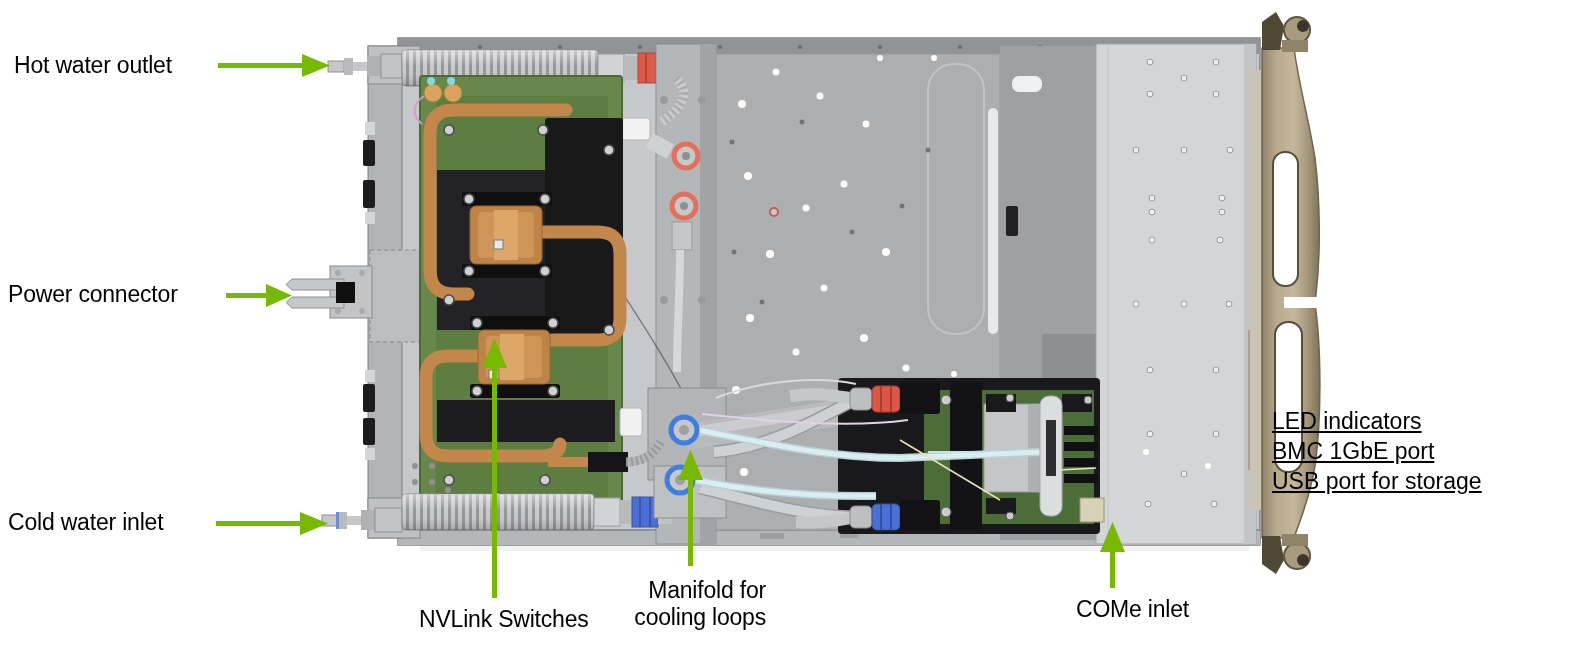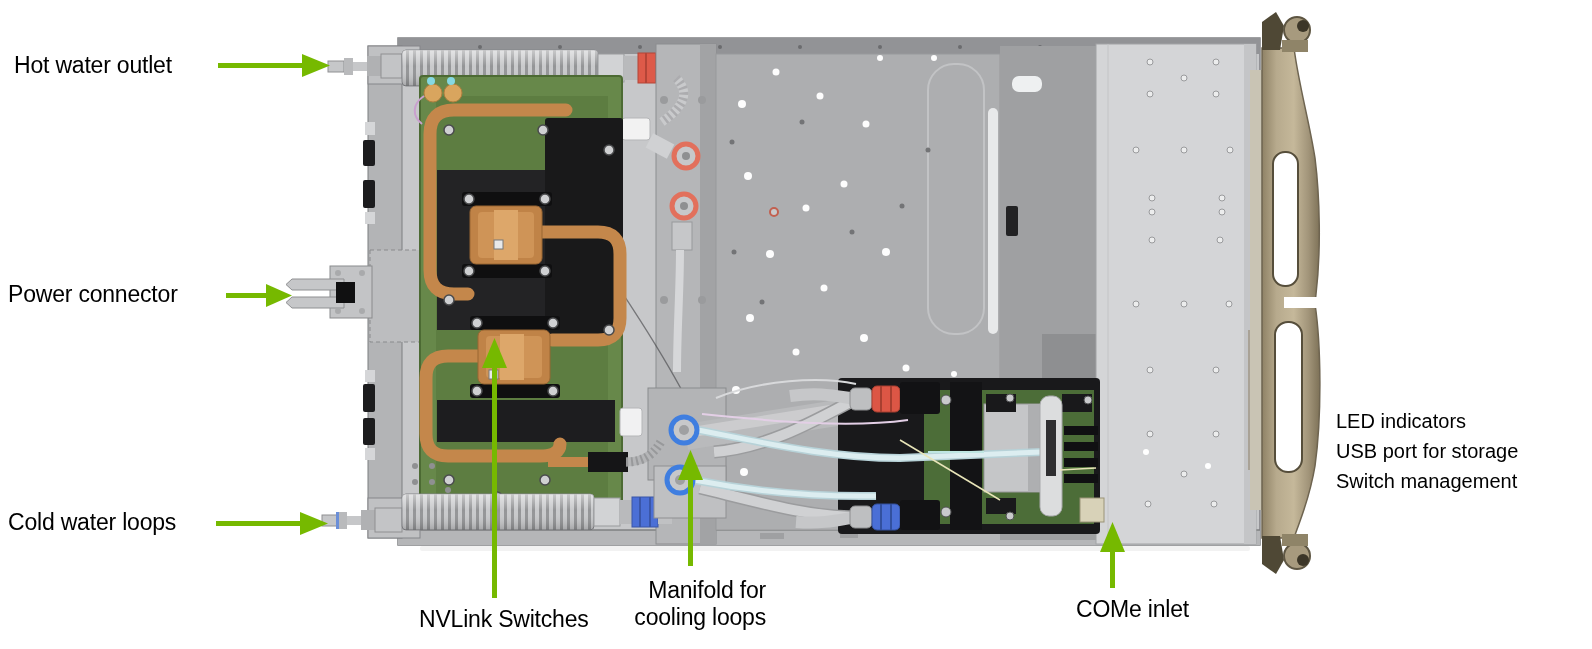--- a/index.html
+++ b/index.html
@@ -3,21 +3,21 @@
 <meta charset="utf-8">
 <style>
   html,body{margin:0;padding:0;background:#ffffff;}
   .canvas{
     position:relative;width:1592px;height:649px;background:#ffffff;overflow:hidden;
     font-family:"Liberation Sans","DejaVu Sans",sans-serif;color:#000;
   }
   .canvas svg{position:absolute;left:0;top:0;}
   .label{position:absolute;font-size:23px;line-height:27px;letter-spacing:-0.2px;white-space:nowrap;}
   .label-center{text-align:right;}
-  .right-list{position:absolute;left:1336px;top:406px;font-size:20px;line-height:30px;}
+  .right-list{position:absolute;left:1272px;top:406px;font-size:23px;line-height:30px;text-decoration:underline;}
   .nv{fill:#76b900;}
 </style>
 </head>
 <body>
 
 <div class="canvas">
 
 <svg width="1592" height="649" viewBox="0 0 1592 649">
   <defs>
     <pattern id="corr" width="7" height="40" patternUnits="userSpaceOnUse">
@@ -415,29 +415,29 @@
     </g>
     <g>
       <rect class="nv" x="1110" y="538" width="5" height="50"></rect>
       <polygon class="nv" points="1100,552 1125,552 1112.5,522"></polygon>
     </g>
   </g>
 </svg>
 
 <div class="label" style="left:14px;top:52px;">Hot water outlet</div>
 <div class="label" style="left:8px;top:281px;">Power connector</div>
-<div class="label" style="left:8px;top:509px;">Cold water loops</div>
+<div class="label" style="left:8px;top:509px;">Cold water inlet</div>
 <div class="label" style="left:397px;top:606px;margin-left:22px;">NVLink Switches</div>
 
 <div class="label label-center" style="left:596px;top:577px;width:170px;">
   <div>Manifold for</div>
   <div>cooling loops</div>
 </div>
 
 <div class="label" style="left:1076px;top:596px;">COMe inlet</div>
 
 <div class="right-list">
   <div>LED indicators</div>
+  <div>BMC 1GbE port</div>
   <div>USB port for storage</div>
-  <div>Switch management</div>
 </div>
 
 </div>
 
 </body></html>

